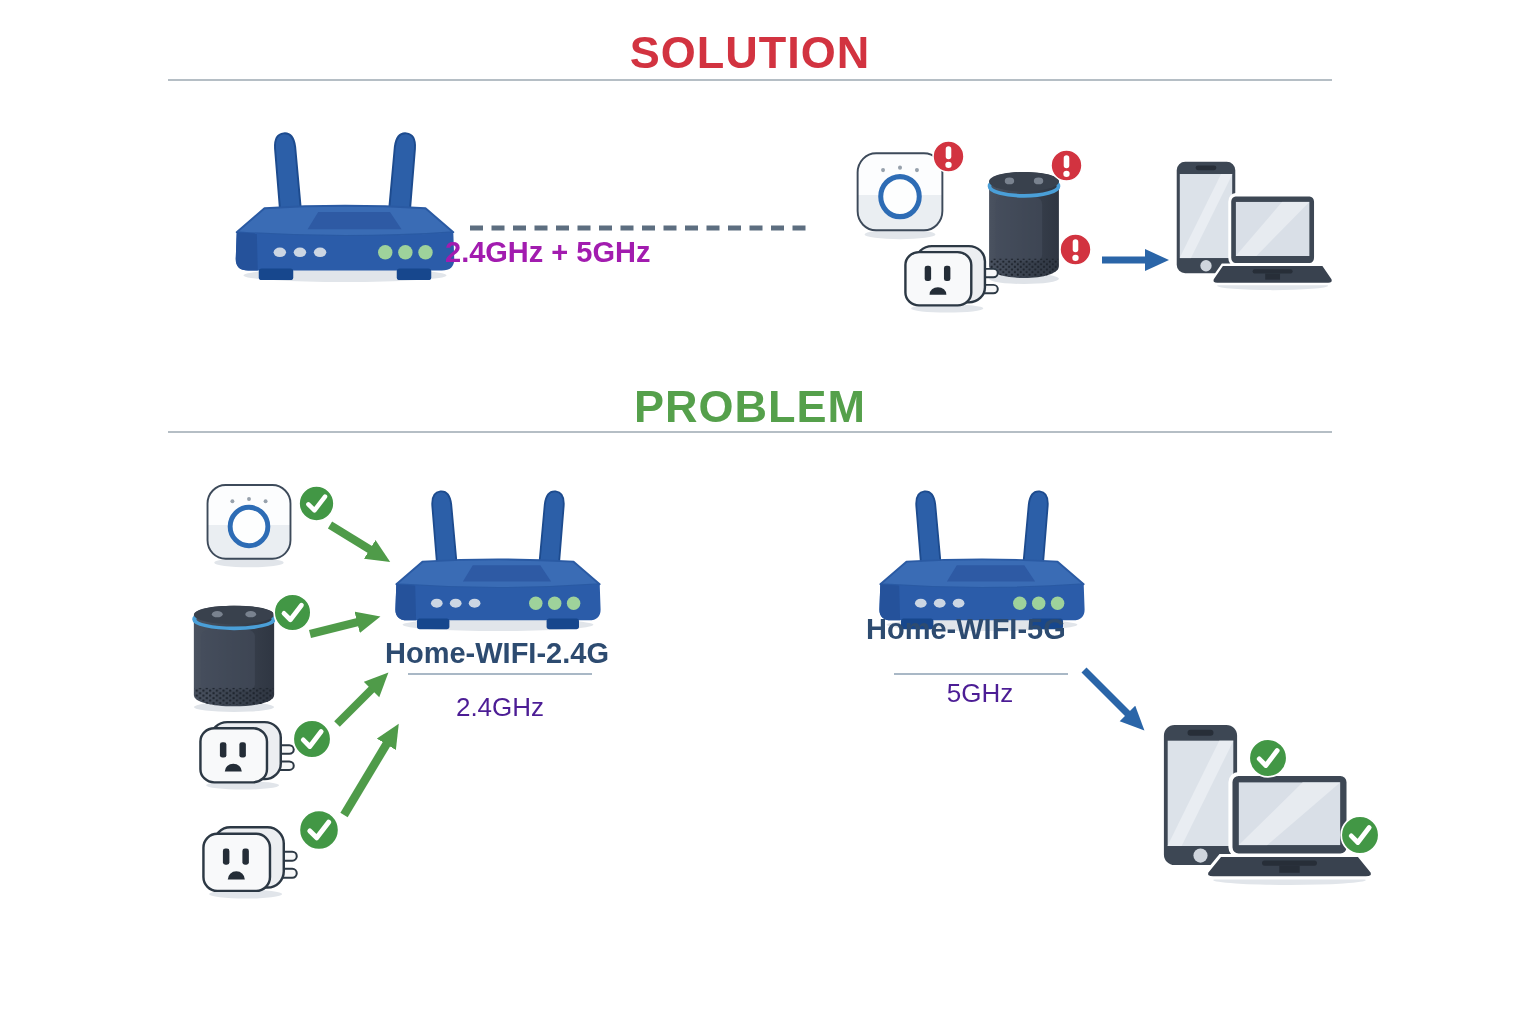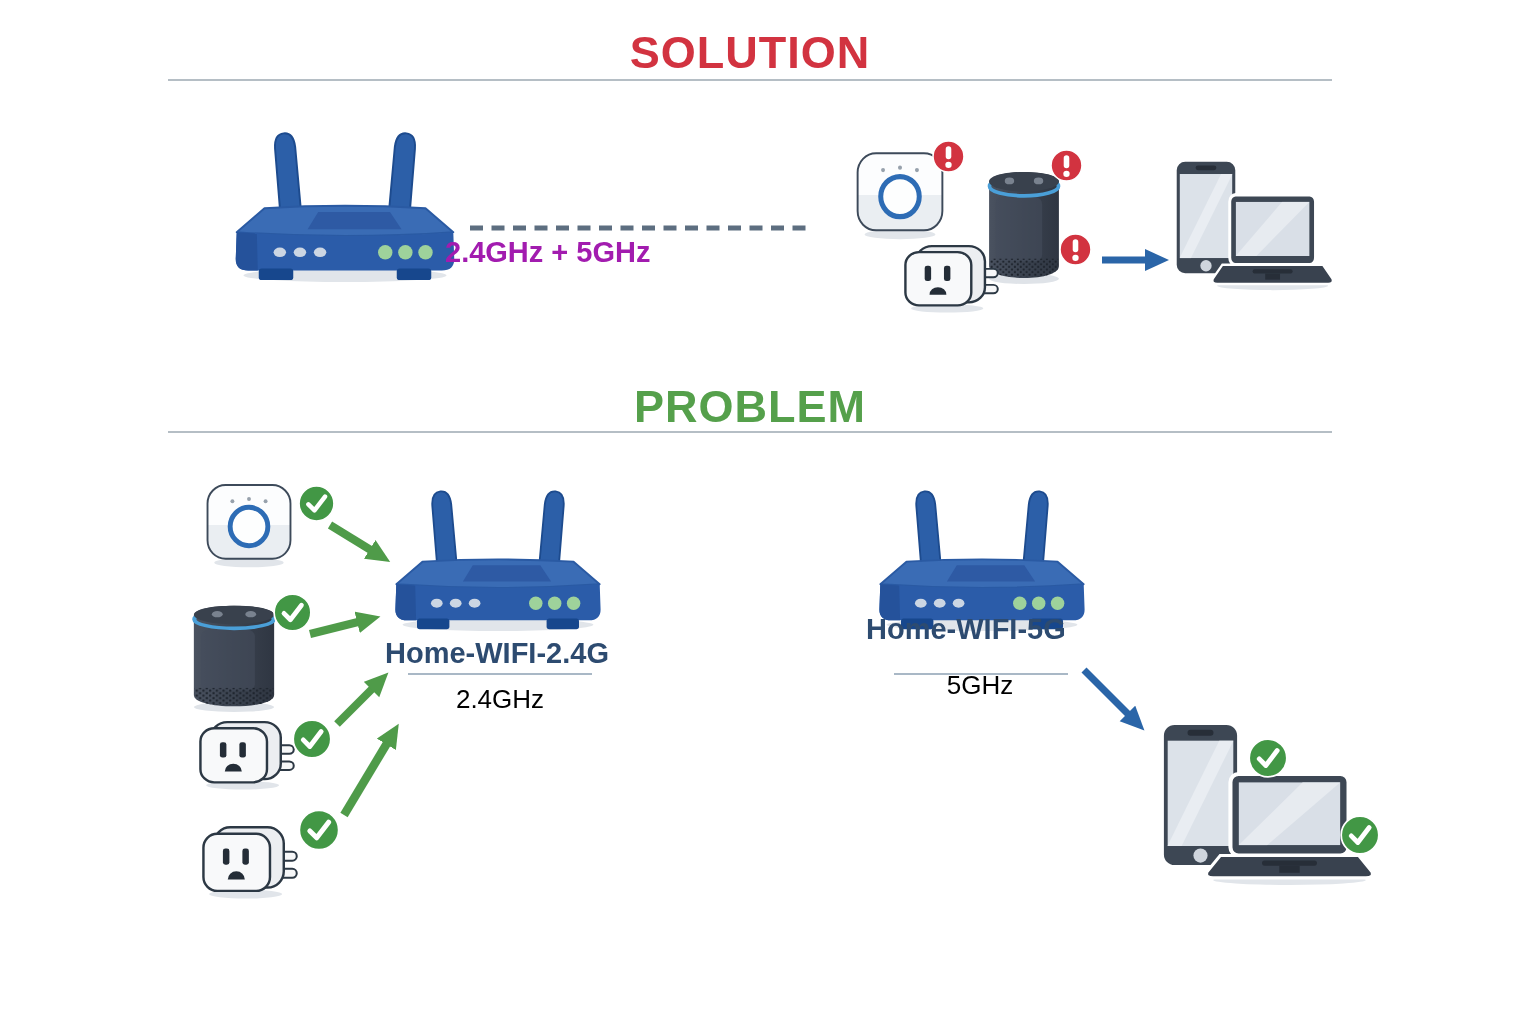--- a/index.html
+++ b/index.html
@@ -8,21 +8,21 @@
     font-family:"Liberation Sans", sans-serif;
   }
   .abs{position:absolute;}
   .section-title{font-size:45px;font-weight:bold;text-align:center;letter-spacing:1px;line-height:1;}
   .t-problem{color:#d23340;}
   .t-solution{color:#55a04b;}
   .divider{border-top:2px solid #b5bec5;height:0;}
   .ssid-main{font-size:31px;font-weight:bold;color:#44678f;text-align:center;line-height:1;}
   .bands-main{font-size:29px;font-weight:bold;color:#a21caf;text-align:left;line-height:1;}
   .ssid-sub{font-size:29px;font-weight:bold;color:#2d4b70;text-align:left;line-height:1;}
-  .band-sub{font-size:26px;font-weight:normal;color:#000000;text-align:center;line-height:1;}
+  .band-sub{font-size:26px;font-weight:normal;color:#4c1d95;text-align:center;line-height:1;margin-top:8px;}
   .underline{border-top:2px solid #a9b8c6;height:0;}
 </style>
 </head>
 <body>
 
 <div class="canvas">
 
   <svg style="position:absolute;width:0;height:0" aria-hidden="true">
     <defs>
       <linearGradient id="echo-grad" x1="0" y1="0" x2="1" y2="0">

